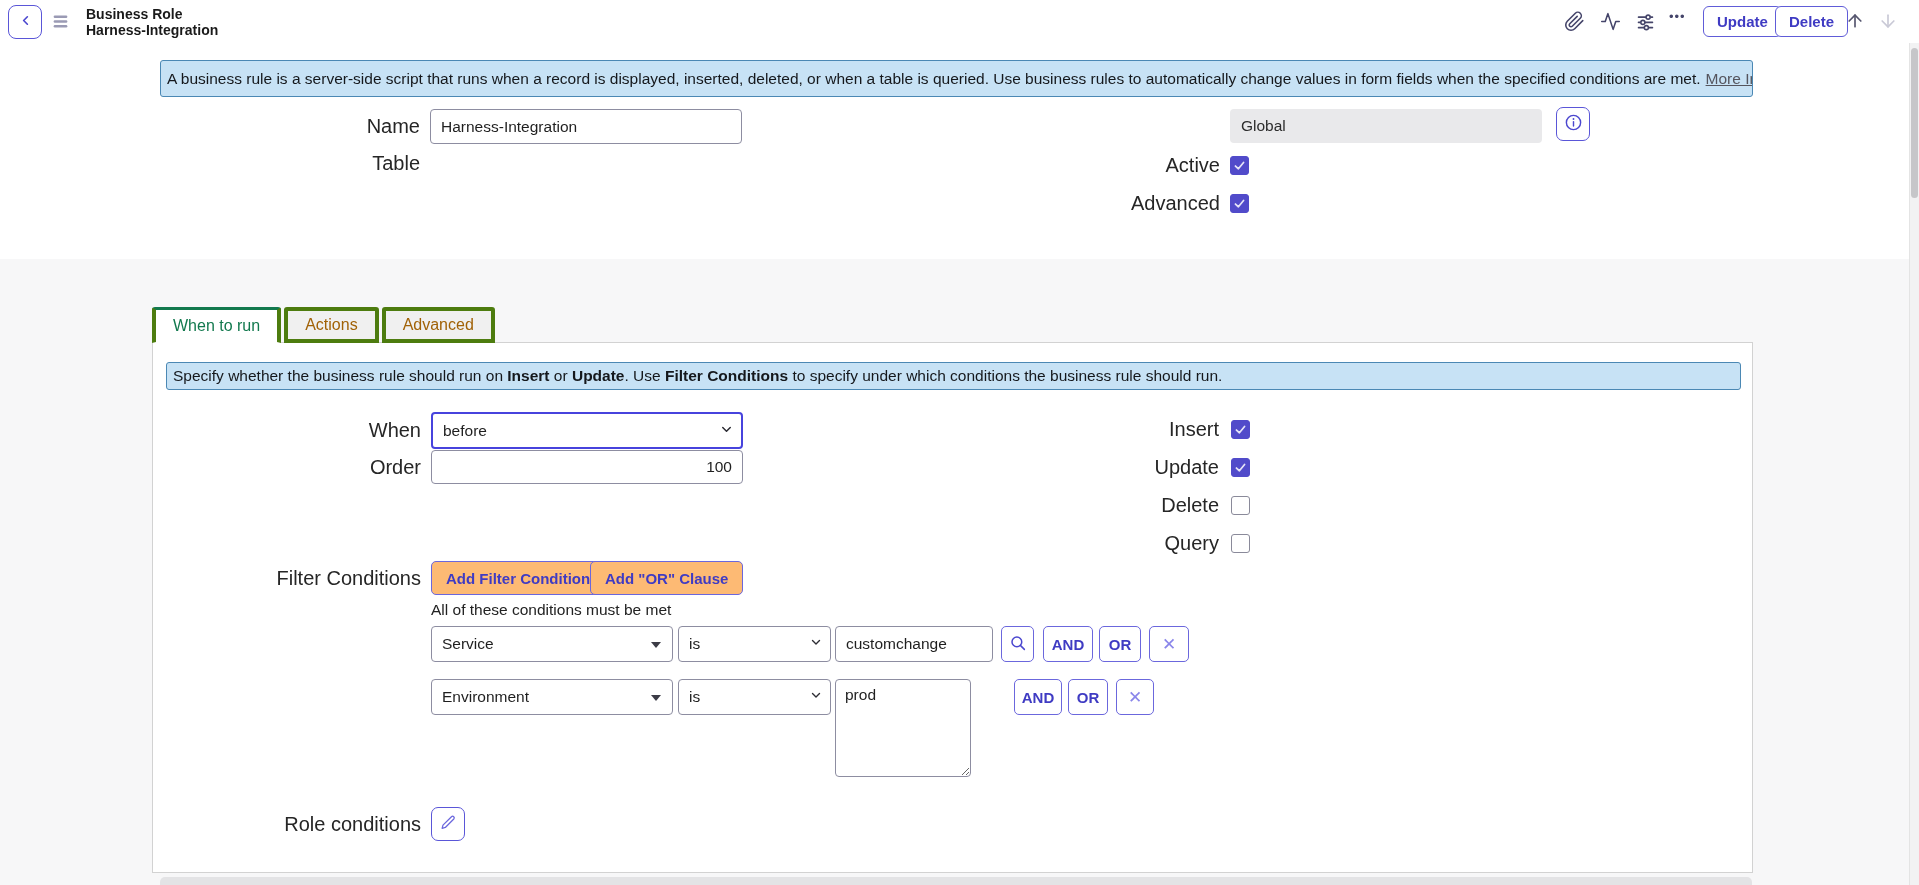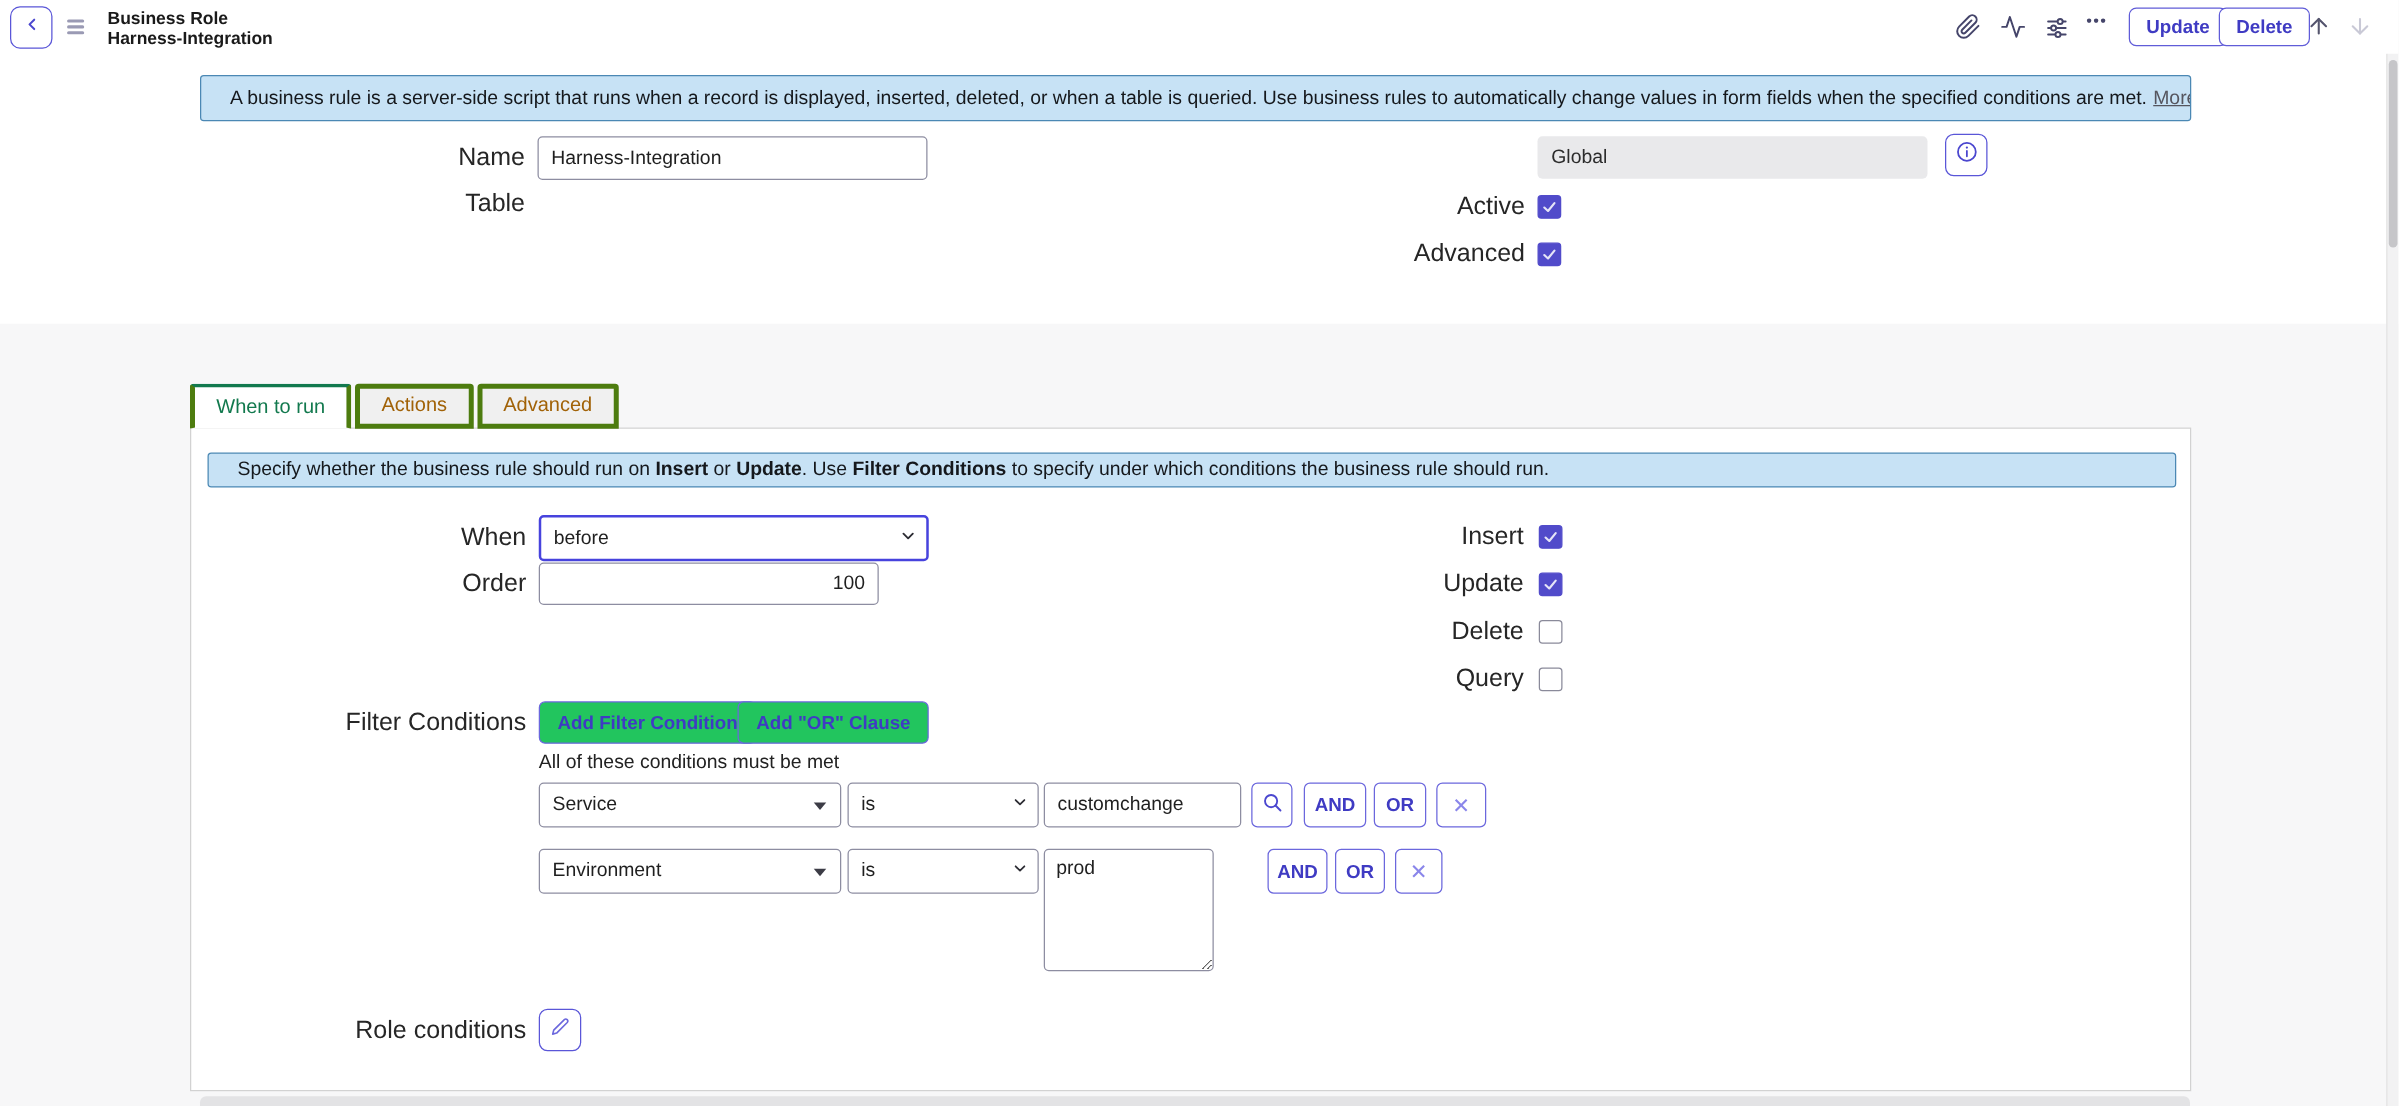--- a/index.html
+++ b/index.html
@@ -14,21 +14,21 @@
   .menu-icon { position:absolute; left:52px; top:14px; }
   .title-block { position:absolute; left:86px; top:6px; font-size:14px; font-weight:700; color:#1a1a1a; line-height:16px; }
   .hdr-icon { position:absolute; top:11px; width:21px; height:21px; color:#45456a; cursor:pointer; }
   .hdr-btn { position:absolute; top:6px; height:31px; display:inline-flex; align-items:center; padding:0 13px;
     background:#fff; border:1.5px solid #605cd8; border-radius:6px; color:var(--accent,#3f3bc3);
     font-weight:700; font-size:15px; cursor:pointer; }
   .nav-arrow { position:absolute; top:11px; width:20px; height:20px; cursor:pointer; }
 
   
   .banner { position:absolute; background:var(--banner-bg,#c7e2f5); border:1px solid var(--banner-border,#4b88b4);
-    border-radius:3px; display:flex; align-items:center; padding:0 23px; font-size:15.5px; color:#15181c; white-space:nowrap; overflow:hidden; }
+    border-radius:3px; display:flex; align-items:center; padding:0 6px; font-size:15.5px; color:#15181c; white-space:nowrap; overflow:hidden; }
   .banner .link { margin-left:5px; color:#55555e; text-decoration:underline; cursor:pointer; }
   .banner b { font-weight:700; }
 
   
   .lbl { position:absolute; text-align:right; font-size:20px; color:#262626; }
   .tinput { position:absolute; border:1px solid #8d8da1; border-radius:4px; background:#fff; font-family:"Liberation Sans",sans-serif;
     font-size:15.5px; color:#1f1f1f; padding:0 10px; outline:none; }
   .fselect { position:absolute; border:1px solid #8d8da1; border-radius:4px; background:#fff; display:flex; align-items:center;
     padding:0 26px 0 10px; font-size:15.5px; color:#1f1f1f; cursor:pointer; }
   .caret-solid { position:absolute; right:11px; top:50%; margin-top:-2px; width:0; height:0;
@@ -50,21 +50,21 @@
   
   .tabs { position:absolute; left:152px; top:307px; display:flex; z-index:3; }
   .tab { height:36px; display:flex; align-items:center; padding:0 17px; font-size:16px; cursor:pointer;
     border:4px solid #4d7c0f; background:#f0f0f0; color:#a16207; margin-right:3px; border-radius:3px 3px 0 0; }
   .tab.active { background:#fff; color:var(--tab-green,#12794e); border-top:3px solid var(--tab-green,#12794e);
     border-bottom:1px solid #fff; margin-bottom:-1px; font-weight:400; }
 
   
   .panel { position:absolute; left:152px; top:342px; width:1601px; height:531px; background:#fff; border:1px solid #d2d2d2; z-index:2; }
 
-  .pill-btn { position:absolute; height:34px; display:inline-flex; align-items:center; padding:0 14px; background:#22c55e;
+  .pill-btn { position:absolute; height:34px; display:inline-flex; align-items:center; padding:0 14px; background:#fdba74;
     border:1.5px solid #6b67dd; border-radius:5px; color:var(--accent,#3f3bc3); font-weight:700; font-size:15px; cursor:pointer; }
   .sq-btn { position:absolute; height:36px; background:#fff; border:1.5px solid #6b67dd; border-radius:5px;
     display:flex; align-items:center; justify-content:center; color:var(--accent,#3f3bc3); font-weight:700; font-size:15px; cursor:pointer; }
   .x-btn { color:#8a86ea; font-weight:400; font-size:17px; }
 
   textarea.cond-ta { position:absolute; border:1px solid #8d8da1; border-radius:4px; font-family:"Liberation Sans",sans-serif;
     font-size:15.5px; color:#1f1f1f; padding:6px 9px; resize:both; outline:none; }
 
   .match-text { position:absolute; font-size:15.5px; color:#222; }
 
@@ -198,21 +198,21 @@
     <div class="fselect focused" style="left:278px; top:69px; width:312px; height:37px;">
       <span>before</span>
       <span class="caret-chev">
         <svg width="15" height="15" viewBox="0 0 24 24" fill="none" stroke="#2d2d34" stroke-width="2.4" stroke-linecap="round" stroke-linejoin="round">
             <polyline points="6 9.5 12 15.5 18 9.5"></polyline>
           </svg>
       </span>
     </div>
 
     <div class="lbl" style="left:48px; top:107px; width:220px; line-height:34px;">Order</div>
-    <input class="tinput" style="left: 278px; top: 107px; width: 272px; height: 34px; text-align: right;" value="100">
+    <input class="tinput" style="left: 278px; top: 107px; width: 312px; height: 34px; text-align: right;" value="100">
 
     <div class="lbl" style="left:896px; top:77px; width:170px; line-height:19px;">Insert</div>
     <span class="cb checked" style="left:1078px; top:77px;">
       <svg width="13" height="13" viewBox="0 0 24 24" fill="none" stroke="rgba(255,255,255,0.85)" stroke-width="3.2" stroke-linecap="round" stroke-linejoin="round">
           <polyline points="4.5 13 10 18 19.5 6.5"></polyline>
         </svg>
     </span>
 
     <div class="lbl" style="left:896px; top:115px; width:170px; line-height:19px;">Update</div>
     <span class="cb checked" style="left:1078px; top:115px;">

